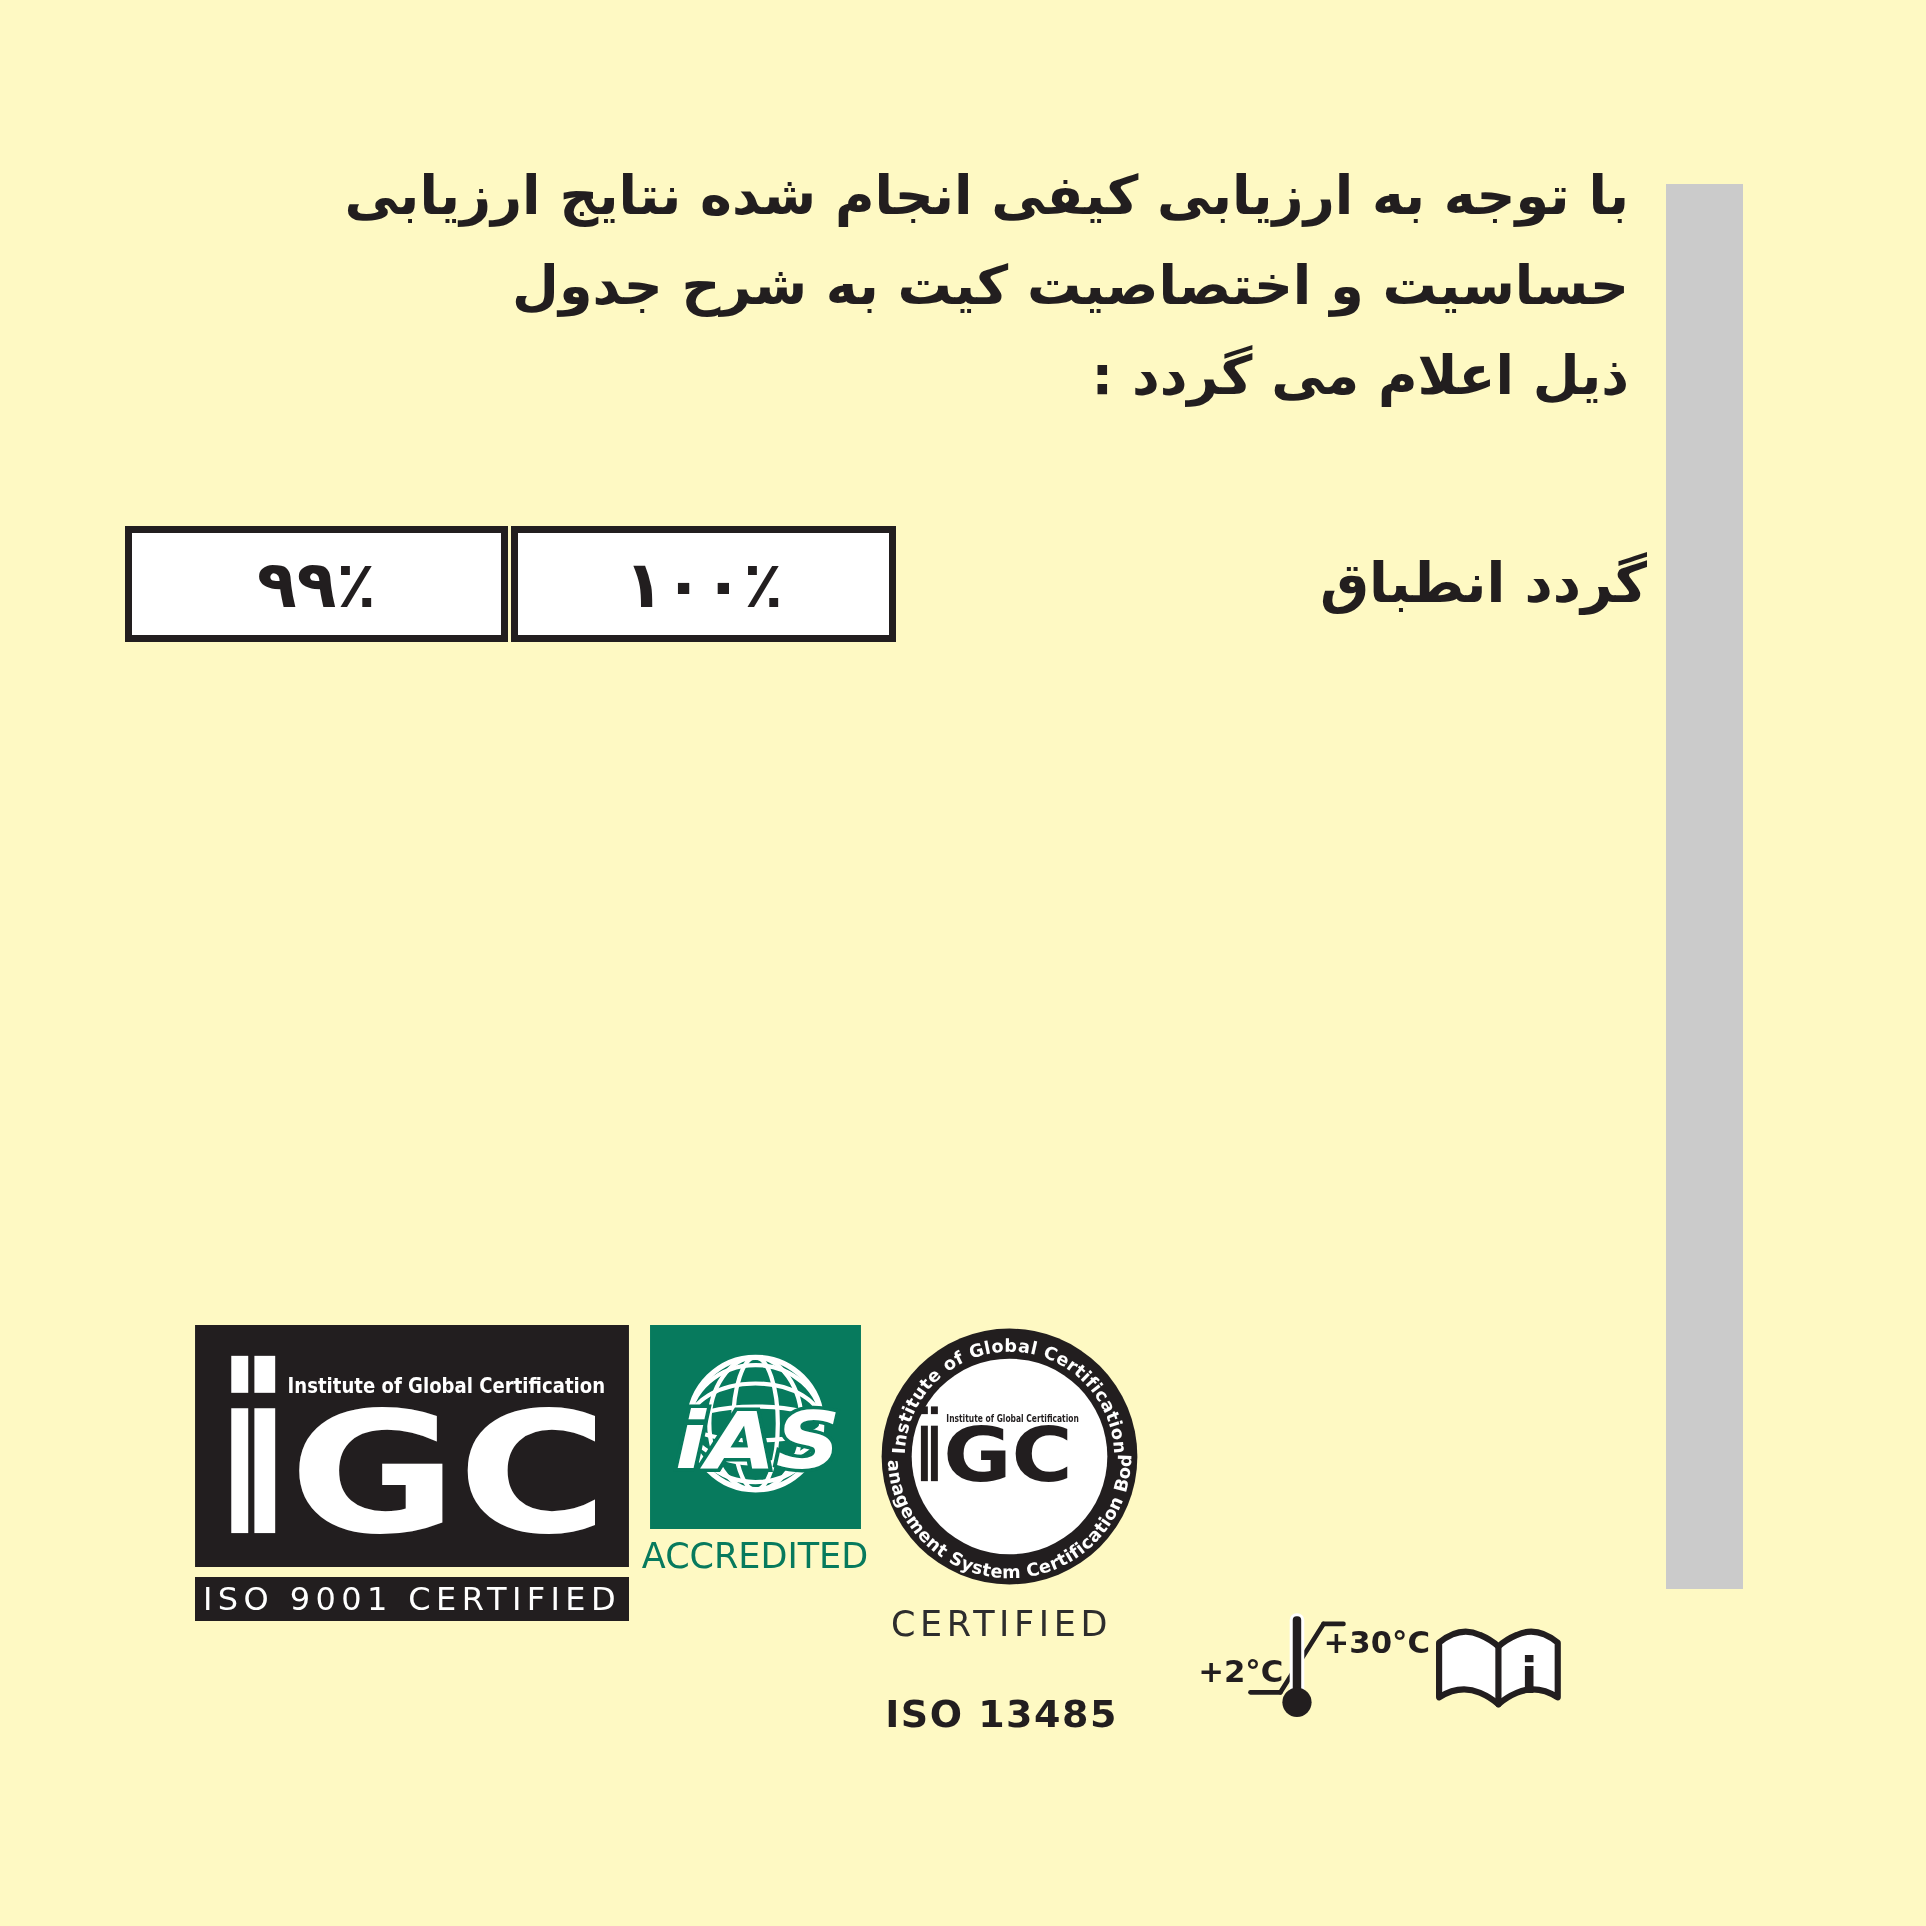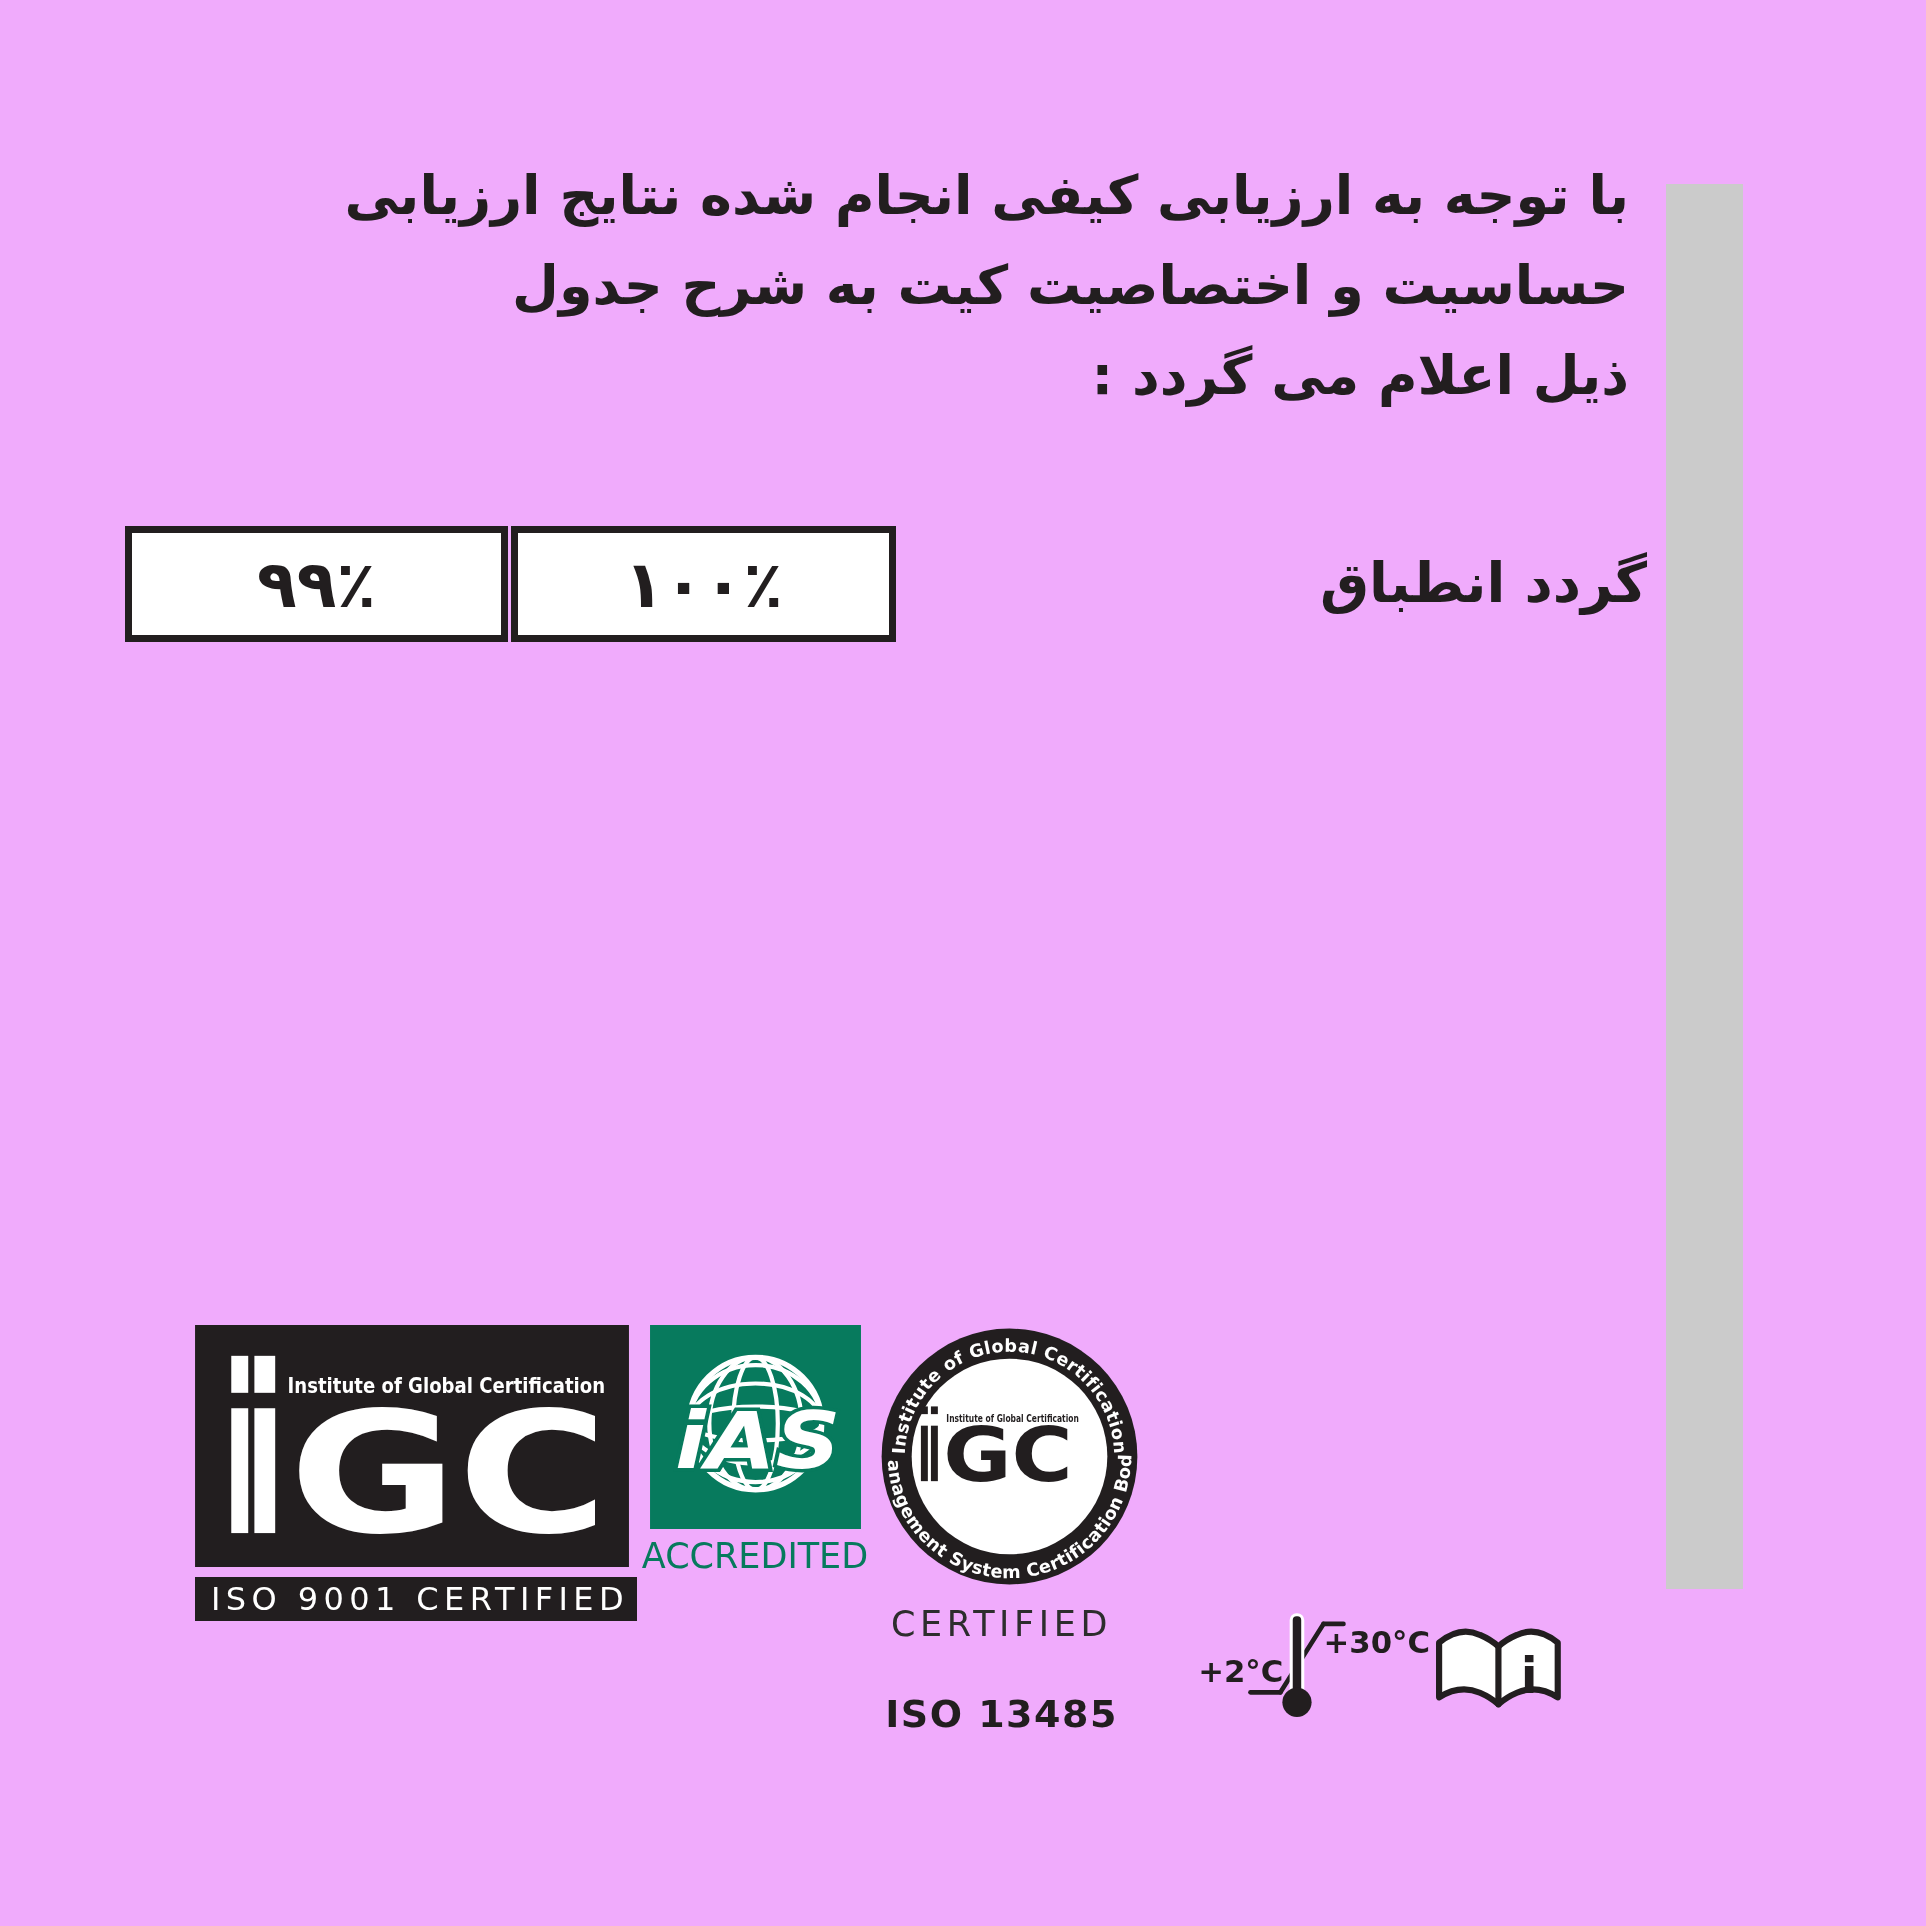--- a/index.html
+++ b/index.html
@@ -1,17 +1,17 @@
 <!DOCTYPE html>
 <html style="font-size:12.3px"><head>
 <meta charset="utf-8">
 <style>
   html,body{margin:0;padding:0;background:#ffffff;}
   body{width:1926px;height:1926px;position:relative;font-family:"DejaVu Sans",sans-serif;}
-  .stage{position:absolute;left:0;top:0;width:1926px;height:1926px;background:#f0abfc;overflow:hidden;
+  .stage{position:absolute;left:0;top:0;width:1926px;height:1926px;background:#fef9c3;overflow:hidden;
          --ink:#221e1f;--green:#077a5d;--graybar:#cbcbcb;}
   .abs{position:absolute;}
 
   
   .intro{right:297px;top:151px;direction:rtl;text-align:right;color:var(--ink);
          font-weight:bold;font-size:54px;line-height:90px;white-space:nowrap;}
 
   
   .row-label{left:1310px;top:526px;width:347px;height:114px;display:flex;align-items:center;justify-content:center;
              direction:rtl;font-size:55px;font-weight:bold;color:var(--ink);white-space:nowrap;}
@@ -20,21 +20,21 @@
         font-size:65px;font-weight:bold;color:var(--ink);}
   .cell-0{left:915px;width:381px;}
   .cell-1{left:511px;width:385px;}
   .cell-2{left:108px;width:383px;margin-left:17px;}
 
   .gray-bar{left:1666px;top:184px;width:77px;height:1405px;background:var(--graybar);}
 
   
   .igc-svg{left:195px;top:1325px;}
   .igc-band{left:195px;top:1577px;width:434px;height:44px;background:var(--ink);color:#ffffff;
-            display:flex;align-items:center;justify-content:center;font-size:32px;letter-spacing:5.4px;white-space:nowrap;padding-left:8px;}
+            display:flex;align-items:center;justify-content:center;font-size:32px;letter-spacing:5.4px;white-space:nowrap;}
 
   
   .ias-svg{left:650px;top:1325px;color:var(--green);}
   .ias-caption{left:634px;top:1536px;width:242px;text-align:center;color:var(--green);
                font-size:35px;letter-spacing:0px;white-space:nowrap;}
 
   
   .stamp-svg{left:877px;top:1324px;color:var(--ink);}
 
   .certified-line{left:855px;top:1604px;width:293px;text-align:center;color:#2d2d2d;

